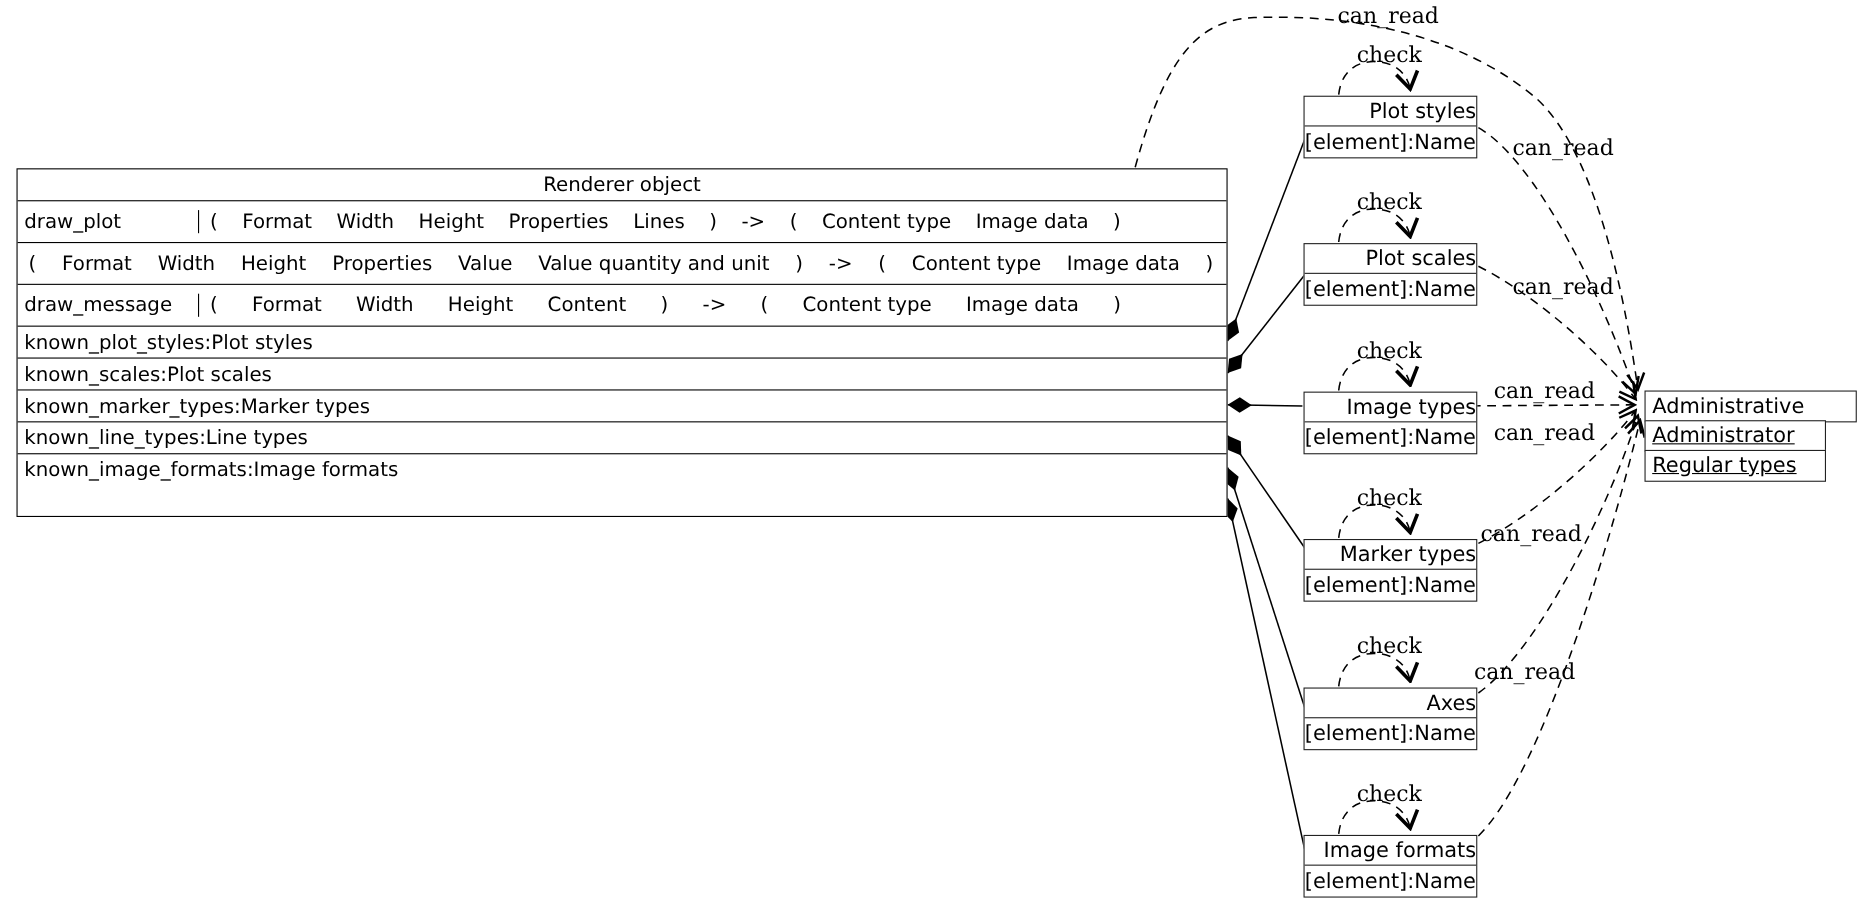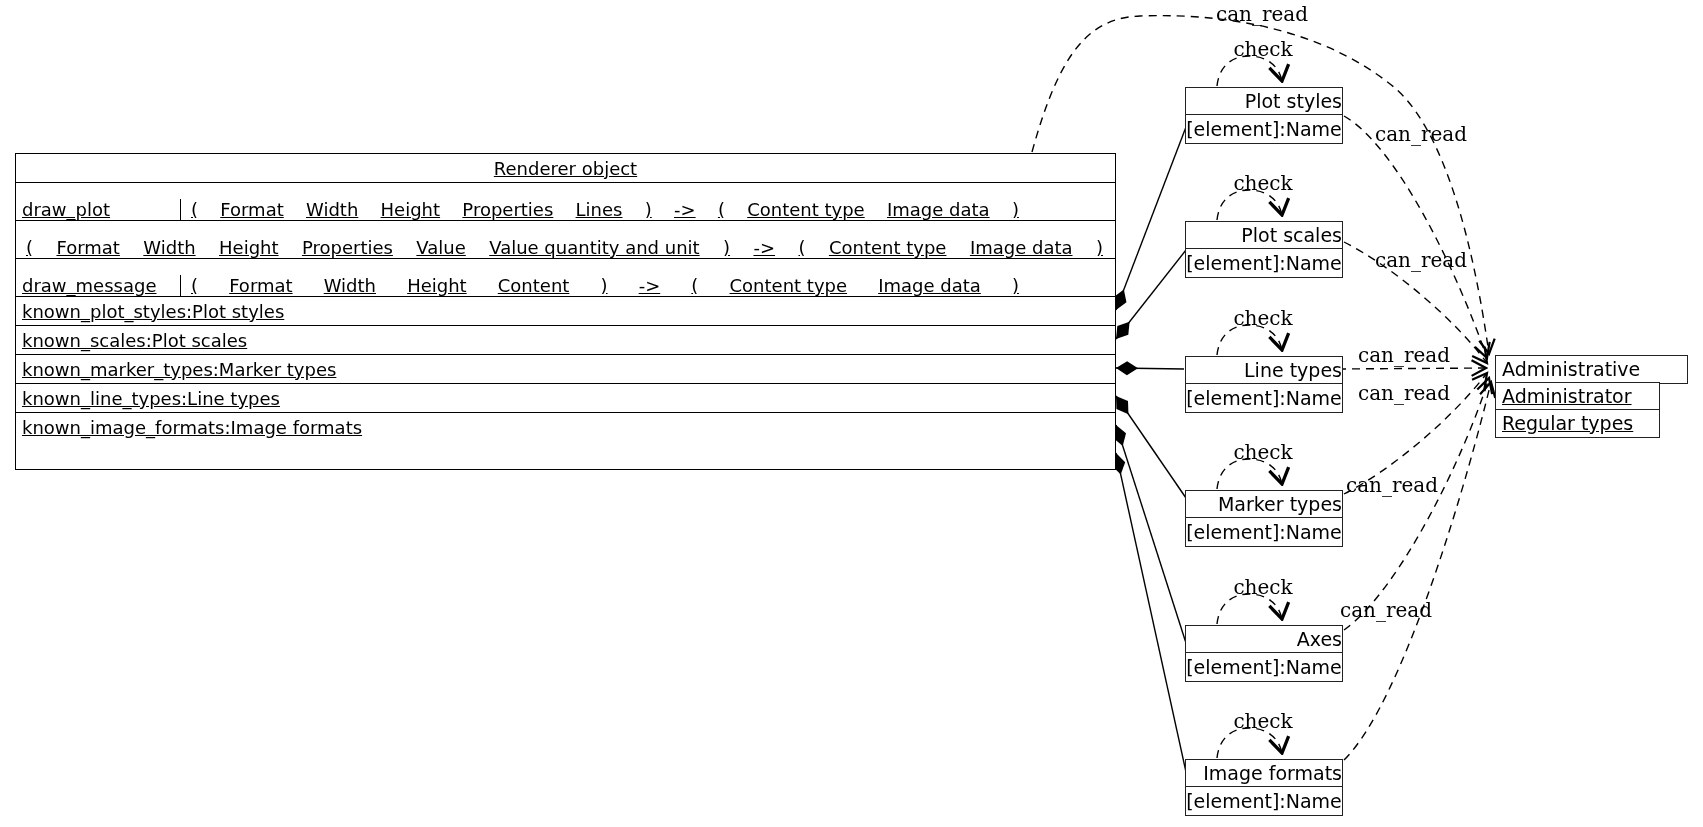--- a/index.html
+++ b/index.html
@@ -5,22 +5,22 @@
   html,body { margin:0; padding:0; background:#fff; }
   .canvas {
     position:relative; width:1703px; height:827px; background:#ffffff;
     font-family:"DejaVu Sans","Liberation Sans",sans-serif; color:#000;
     overflow:hidden;
   }
   .abs { position:absolute; box-sizing:border-box; }
 
   
   .rtable { left:15px; top:153px; width:1101px; height:317px;
-            border:1.6px solid #000; display:flex; flex-direction:column; background:#fff;text-decoration:underline; }
-  .trow { box-sizing:border-box; border-bottom:1.6px solid #000; display:flex; align-items:flex-end; }
+            border:1.6px solid #000; display:flex; flex-direction:column; background:#fff; }
+  .trow { box-sizing:border-box; border-bottom:1.6px solid #000; display:flex; align-items:center; }
   .trow:last-child { border-bottom:none; }
   .trow-header { height:29px; justify-content:center; align-items:center; font-size:18px; }
   .trow-method { height:38px; }
   .trow-attr { height:29px; align-items:center; padding-left:6px; font-size:18px; }
   .mname { width:158px; border-right:1.6px solid #000; padding-left:6px;
            display:flex; align-items:center; font-size:18px; }
   .msig { flex:1; display:flex; justify-content:space-between; align-items:center;
           font-size:18px; padding:0 96px 0 10px; }
   .msig-tight { padding-right:12px; }
   .tok { white-space:nowrap; }
@@ -163,21 +163,21 @@
 
   <div class="abs ebox" style="top:87px">
     <div class="etitle">Plot styles</div>
     <div class="efield">[element]:Name</div>
   </div>
   <div class="abs ebox" style="top:221px">
     <div class="etitle">Plot scales</div>
     <div class="efield">[element]:Name</div>
   </div>
   <div class="abs ebox" style="top:356px">
-    <div class="etitle">Line types</div>
+    <div class="etitle">Image types</div>
     <div class="efield">[element]:Name</div>
   </div>
   <div class="abs ebox" style="top:490px">
     <div class="etitle">Marker types</div>
     <div class="efield">[element]:Name</div>
   </div>
   <div class="abs ebox" style="top:625px">
     <div class="etitle">Axes</div>
     <div class="efield">[element]:Name</div>
   </div>

